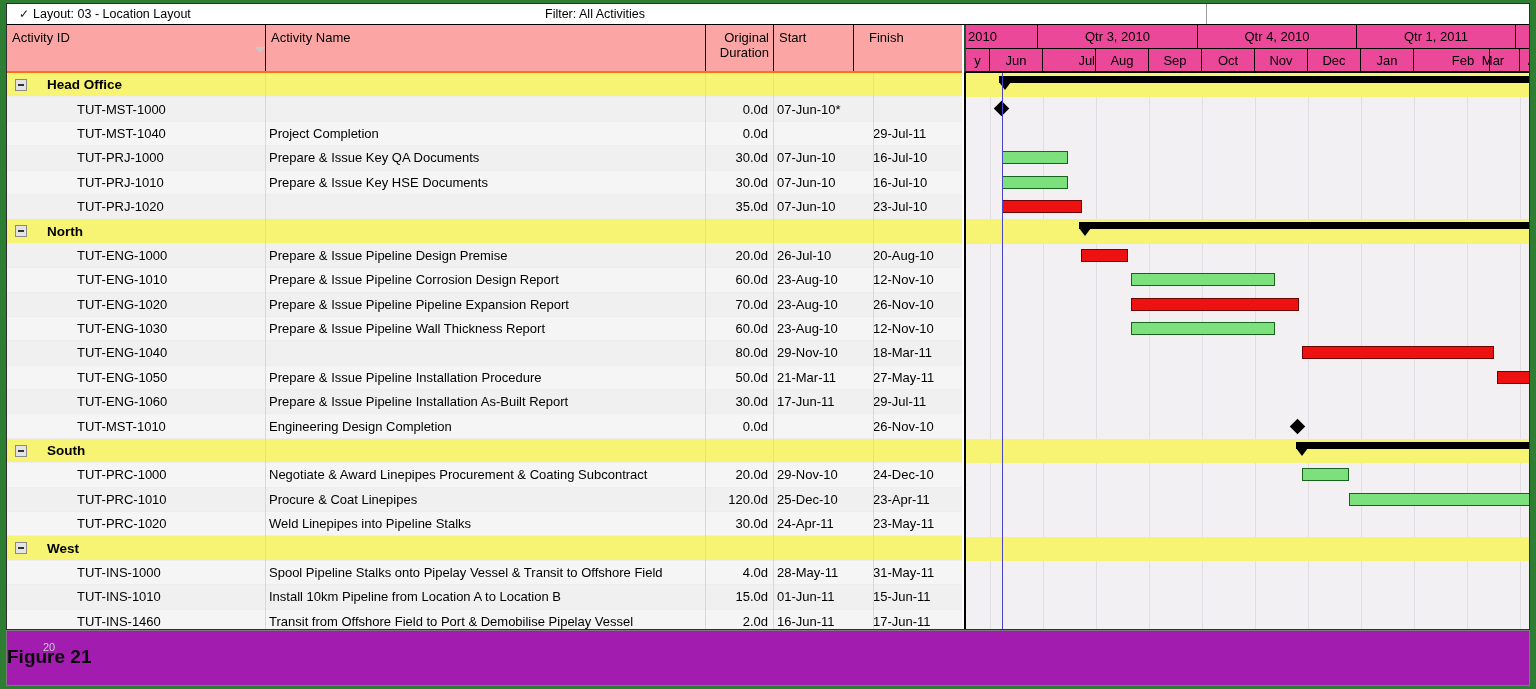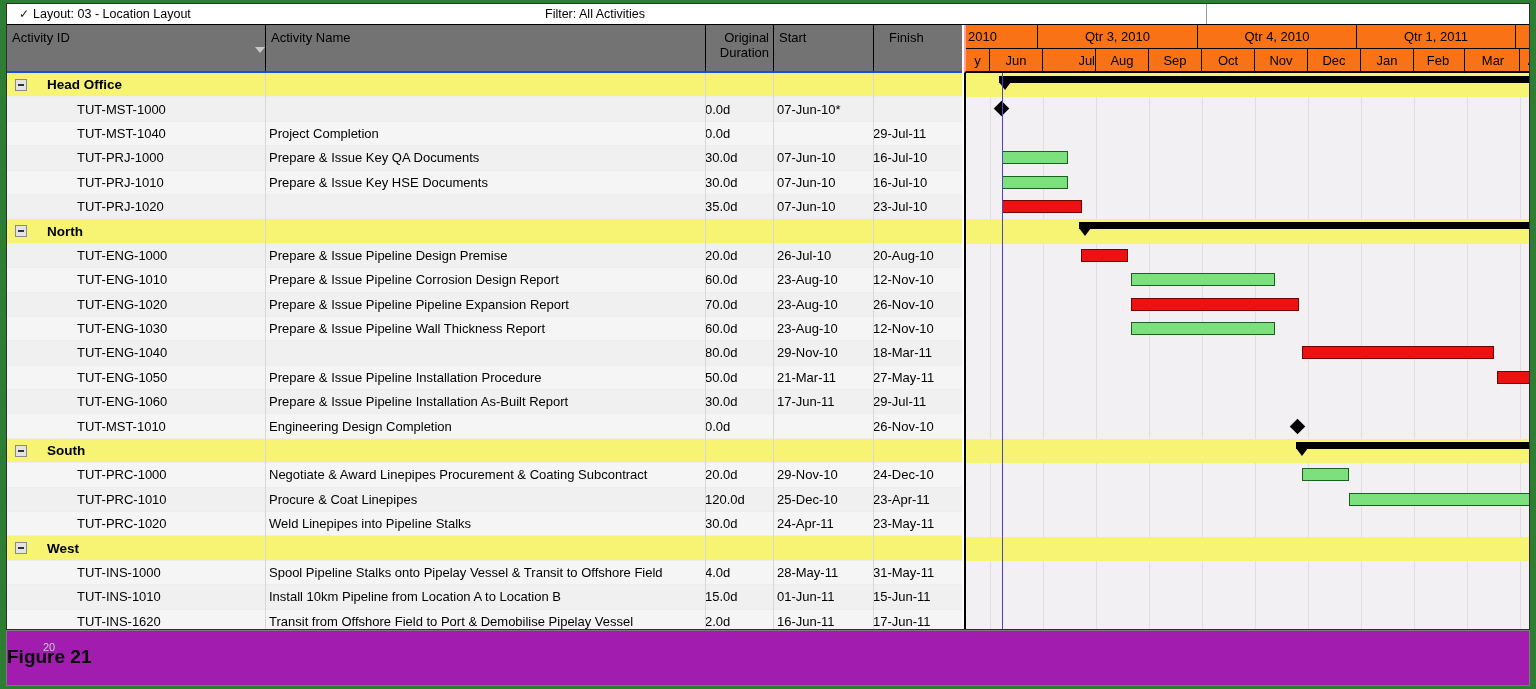--- a/index.html
+++ b/index.html
@@ -44,44 +44,44 @@
     position: absolute; left: 538px; font-size: 12.5px;
   }
   .toolbar .tb-div {
     position: absolute; left: 1199px; top: 0; bottom: 0;
     width: 1px; background: #9a9a9a;
   }
   
   .colhead {
     position: absolute; left: 0; top: 21px;
     width: 955px; height: 48px;
-    background: #737373;
-    border-bottom: 2px solid #1d4ed8;
+    background: #fca5a5;
+    border-bottom: 2px solid #f97316;
   }
   .colhead .cell {
     position: absolute; top: 0; height: 46px;
     border-left: 1px solid #000;
     padding: 5px 0 0 5px;
     font-size: 13px;
   }
   .colhead .cell.first { border-left: none; }
   .colhead .cell.num { text-align: right; padding: 5px 4px 0 0; }
   .sort-mark {
     position: absolute; left: 248px; top: 22px;
     width: 0; height: 0;
     border-left: 5px solid transparent;
     border-right: 5px solid transparent;
     border-top: 6px solid #c9c9c9;
   }
   
   .tshead {
     position: absolute; left: 957px; top: 21px;
     right: 0; height: 48px;
-    background: #f97316;
-    border-left: 2px solid #fca5a5;
+    background: #ec4899;
+    border-left: 2px solid #14532d;
     border-bottom: 2px solid #000;
     overflow: hidden;
   }
   .qtr-row, .mon-row { position: absolute; left: 0; right: 0; height: 24px; }
   .qtr-row { top: 0; border-bottom: 1px solid #000; }
   .mon-row { top: 24px; }
   .qtr-cell, .mon-cell {
     position: absolute; top: 0; height: 23px;
     border-right: 1px solid #000;
     text-align: center;
@@ -118,21 +118,21 @@
   }
   .row.group .c-id { padding-left: 40px; font-size: 13.5px; }
   .row .c-name {
     position: absolute; left: 258px; width: 440px;
     padding-left: 4px;
     font-size: 13px;
     white-space: nowrap;
   }
   .row .c-dur {
     position: absolute; left: 698px; width: 68px;
-    text-align: left; padding-right: 5px;
+    text-align: right; padding-right: 5px;
     font-size: 13px;
   }
   .row .c-start {
     position: absolute; left: 770px; width: 82px;
     font-size: 13px;
   }
   .row .c-finish {
     position: absolute; left: 866px; width: 85px;
     font-size: 13px;
   }
@@ -247,21 +247,21 @@
       <div class="cell" style="left:258px;width:440px;">
         <span>Activity Name</span>
       </div>
       <div class="cell num" style="left:698px;width:68px;">
         <span>Original</span><br>
         <span>Duration</span>
       </div>
       <div class="cell" style="left:766px;width:100px;">
         <span>Start</span>
       </div>
-      <div class="cell" style="left:866px;width:89px;padding-left:15px;">
+      <div class="cell" style="left:846px;width:89px;padding-left:15px;">
         <span>Finish</span>
       </div>
     </div>
 
     <div class="tshead">
       <div class="qtr-row" id="qtr-row">
           <div class="qtr-cell q-left-pad" style="left: 0px; width: 72px;">2010</div>
           <div class="qtr-cell" style="left: 72px; width: 160px;">Qtr 3, 2010</div>
           <div class="qtr-cell" style="left: 232px; width: 159px;">Qtr 4, 2010</div>
           <div class="qtr-cell" style="left: 391px; width: 159px;">Qtr 1, 2011</div>
@@ -270,21 +270,21 @@
       <div class="mon-row" id="mon-row">
           <div class="mon-cell" style="left: 0px; width: 24px;">y</div>
           <div class="mon-cell" style="left: 24px; width: 53px;">Jun</div>
           <div class="mon-cell" style="left: 77px; width: 53px; text-align: right;">Jul</div>
           <div class="mon-cell" style="left: 130px; width: 53px;">Aug</div>
           <div class="mon-cell" style="left: 183px; width: 53px;">Sep</div>
           <div class="mon-cell" style="left: 236px; width: 53px;">Oct</div>
           <div class="mon-cell" style="left: 289px; width: 53px;">Nov</div>
           <div class="mon-cell" style="left: 342px; width: 53px;">Dec</div>
           <div class="mon-cell" style="left: 395px; width: 53px;">Jan</div>
-          <div class="mon-cell" style="left: 446px; width: 53px;">Feb</div>
+          <div class="mon-cell" style="left: 471px; width: 53px;">Feb</div>
           <div class="mon-cell" style="left: 501px; width: 53px; text-align: center;">Mar</div>
           <div class="mon-cell" style="left: 554px; width: 25px;">A</div>
         </div>
     </div>
 
     <div class="grid" id="grid">
       <div class="gutter"></div>
       <div class="grid-colline" style="left:258px;"></div>
       <div class="grid-colline" style="left:698px;"></div>
       <div class="grid-colline" style="left:766px;"></div>
@@ -422,21 +422,21 @@
           <div class="c-finish">31-May-11</div>
         </div>
         <div class="row alt">
           <div class="c-id">TUT-INS-1010</div>
           <div class="c-name">Install 10km Pipeline from Location A to Location B</div>
           <div class="c-dur">15.0d</div>
           <div class="c-start">01-Jun-11</div>
           <div class="c-finish">15-Jun-11</div>
         </div>
         <div class="row">
-          <div class="c-id">TUT-INS-1620</div>
+          <div class="c-id">TUT-INS-1460</div>
           <div class="c-name">Transit from Offshore Field to Port &amp; Demobilise Pipelay Vessel</div>
           <div class="c-dur">2.0d</div>
           <div class="c-start">16-Jun-11</div>
           <div class="c-finish">17-Jun-11</div>
         </div>
       </div>
 
     <div class="gantt" id="gantt">
       <div class="datadate" id="datadate" style="left: 36px;"></div>
     <div class="gantt-grid-line" style="left: 24px;"></div>

